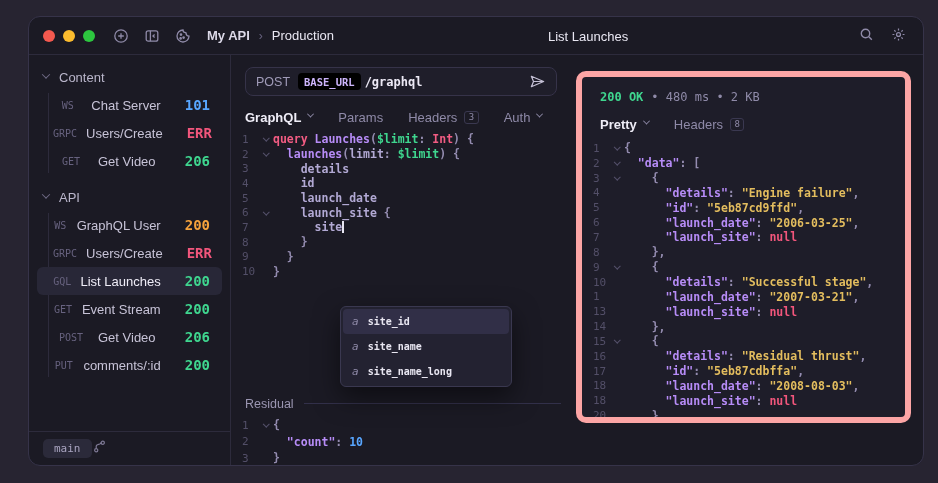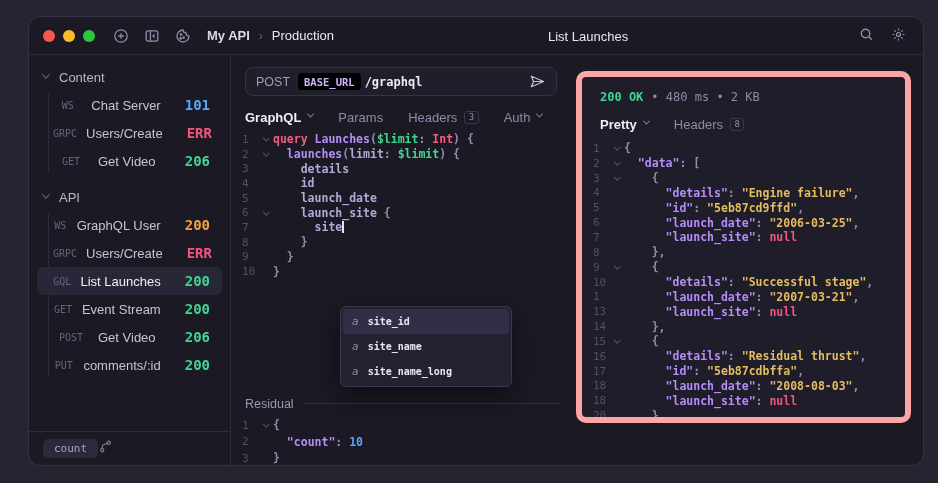--- a/index.html
+++ b/index.html
@@ -218,21 +218,21 @@
             <span class="st green" data-interactable="false">206</span>
           </div>
           <div class="side-item" data-interactable="true">
             <span class="mth" data-interactable="false">PUT</span>
             <span class="nm" data-interactable="false">comments/:id</span>
             <span class="st green" data-interactable="false">200</span>
           </div>
         </div>
       </div>
     <div class="side-footer" data-interactable="false">
-      <span class="branch-badge" data-interactable="true">count</span>
+      <span class="branch-badge" data-interactable="true">main</span>
       <span data-interactable="true">
         <svg width="15" height="15" viewBox="0 0 16 16" fill="none" stroke="currentColor" stroke-width="1.3">
           <circle cx="4.5" cy="12" r="1.7"></circle>
             <circle cx="11.5" cy="4" r="1.7"></circle>
           <path d="M4.5 10.3V7.5c0-1.8 2.2-1.6 3.8-2.2 1-.4 1.5-1 1.6-1.6"></path>
           </svg>
       </span>
     </div>
   </div>
 

